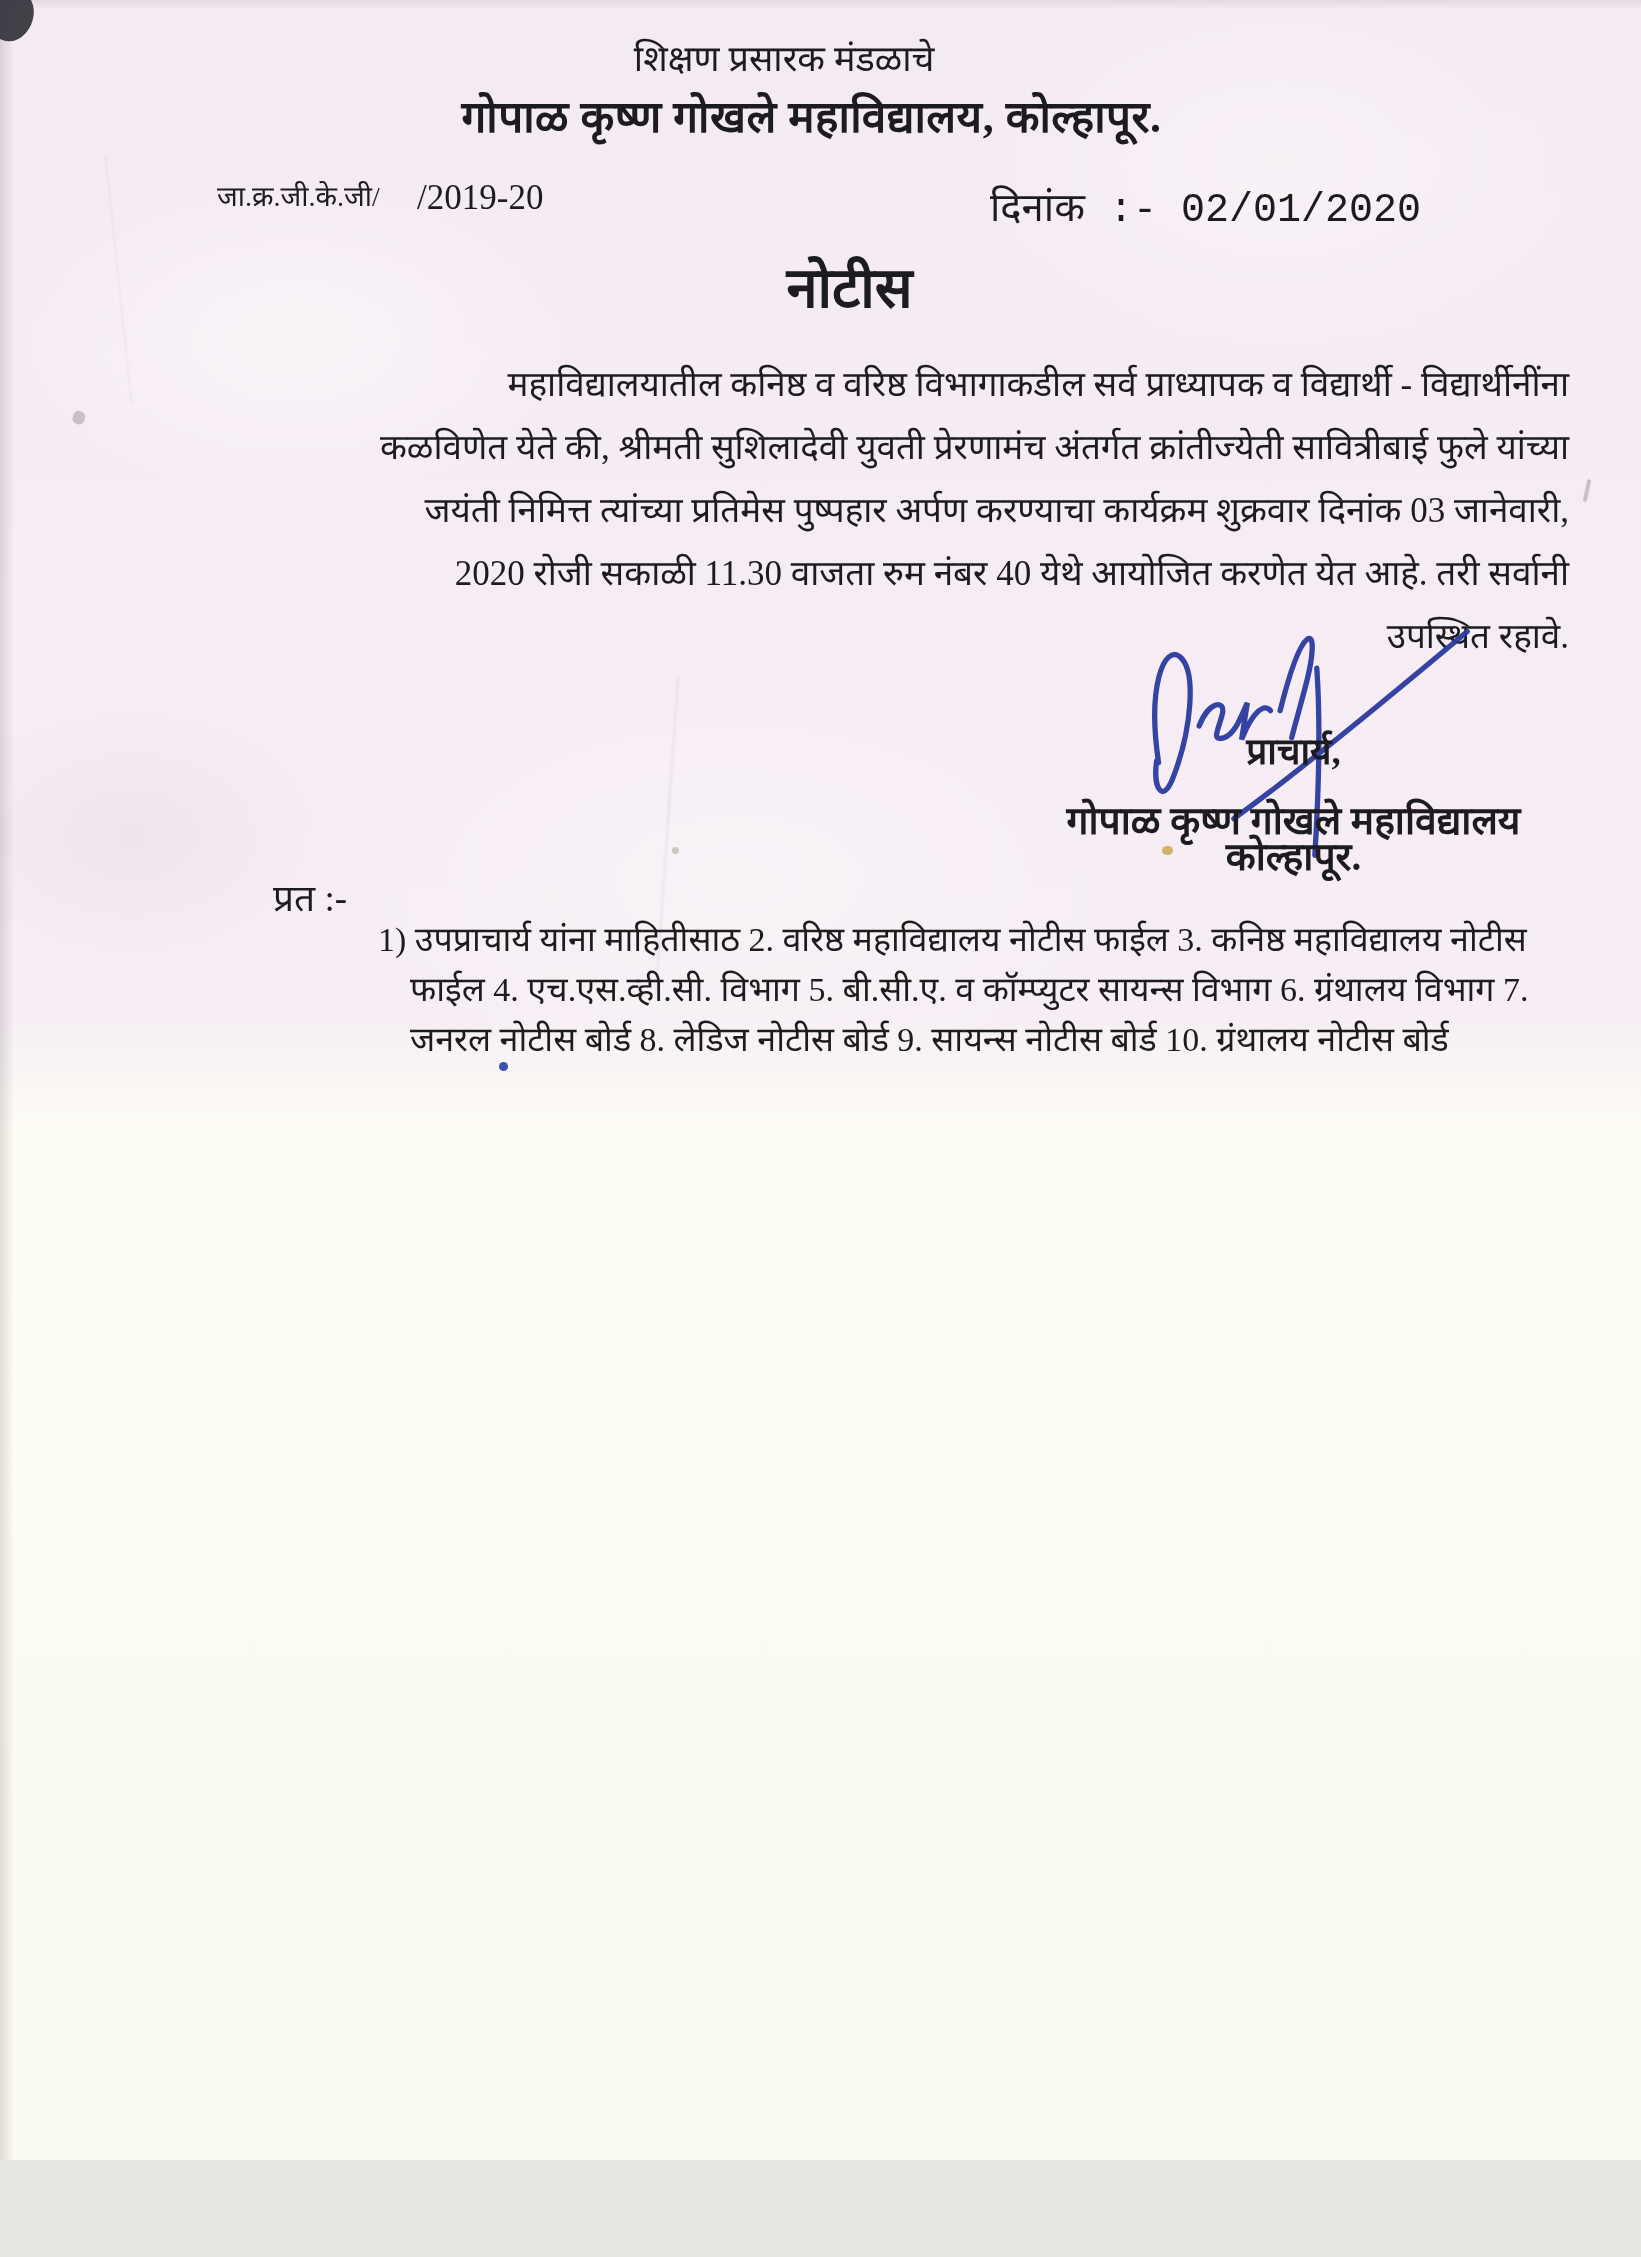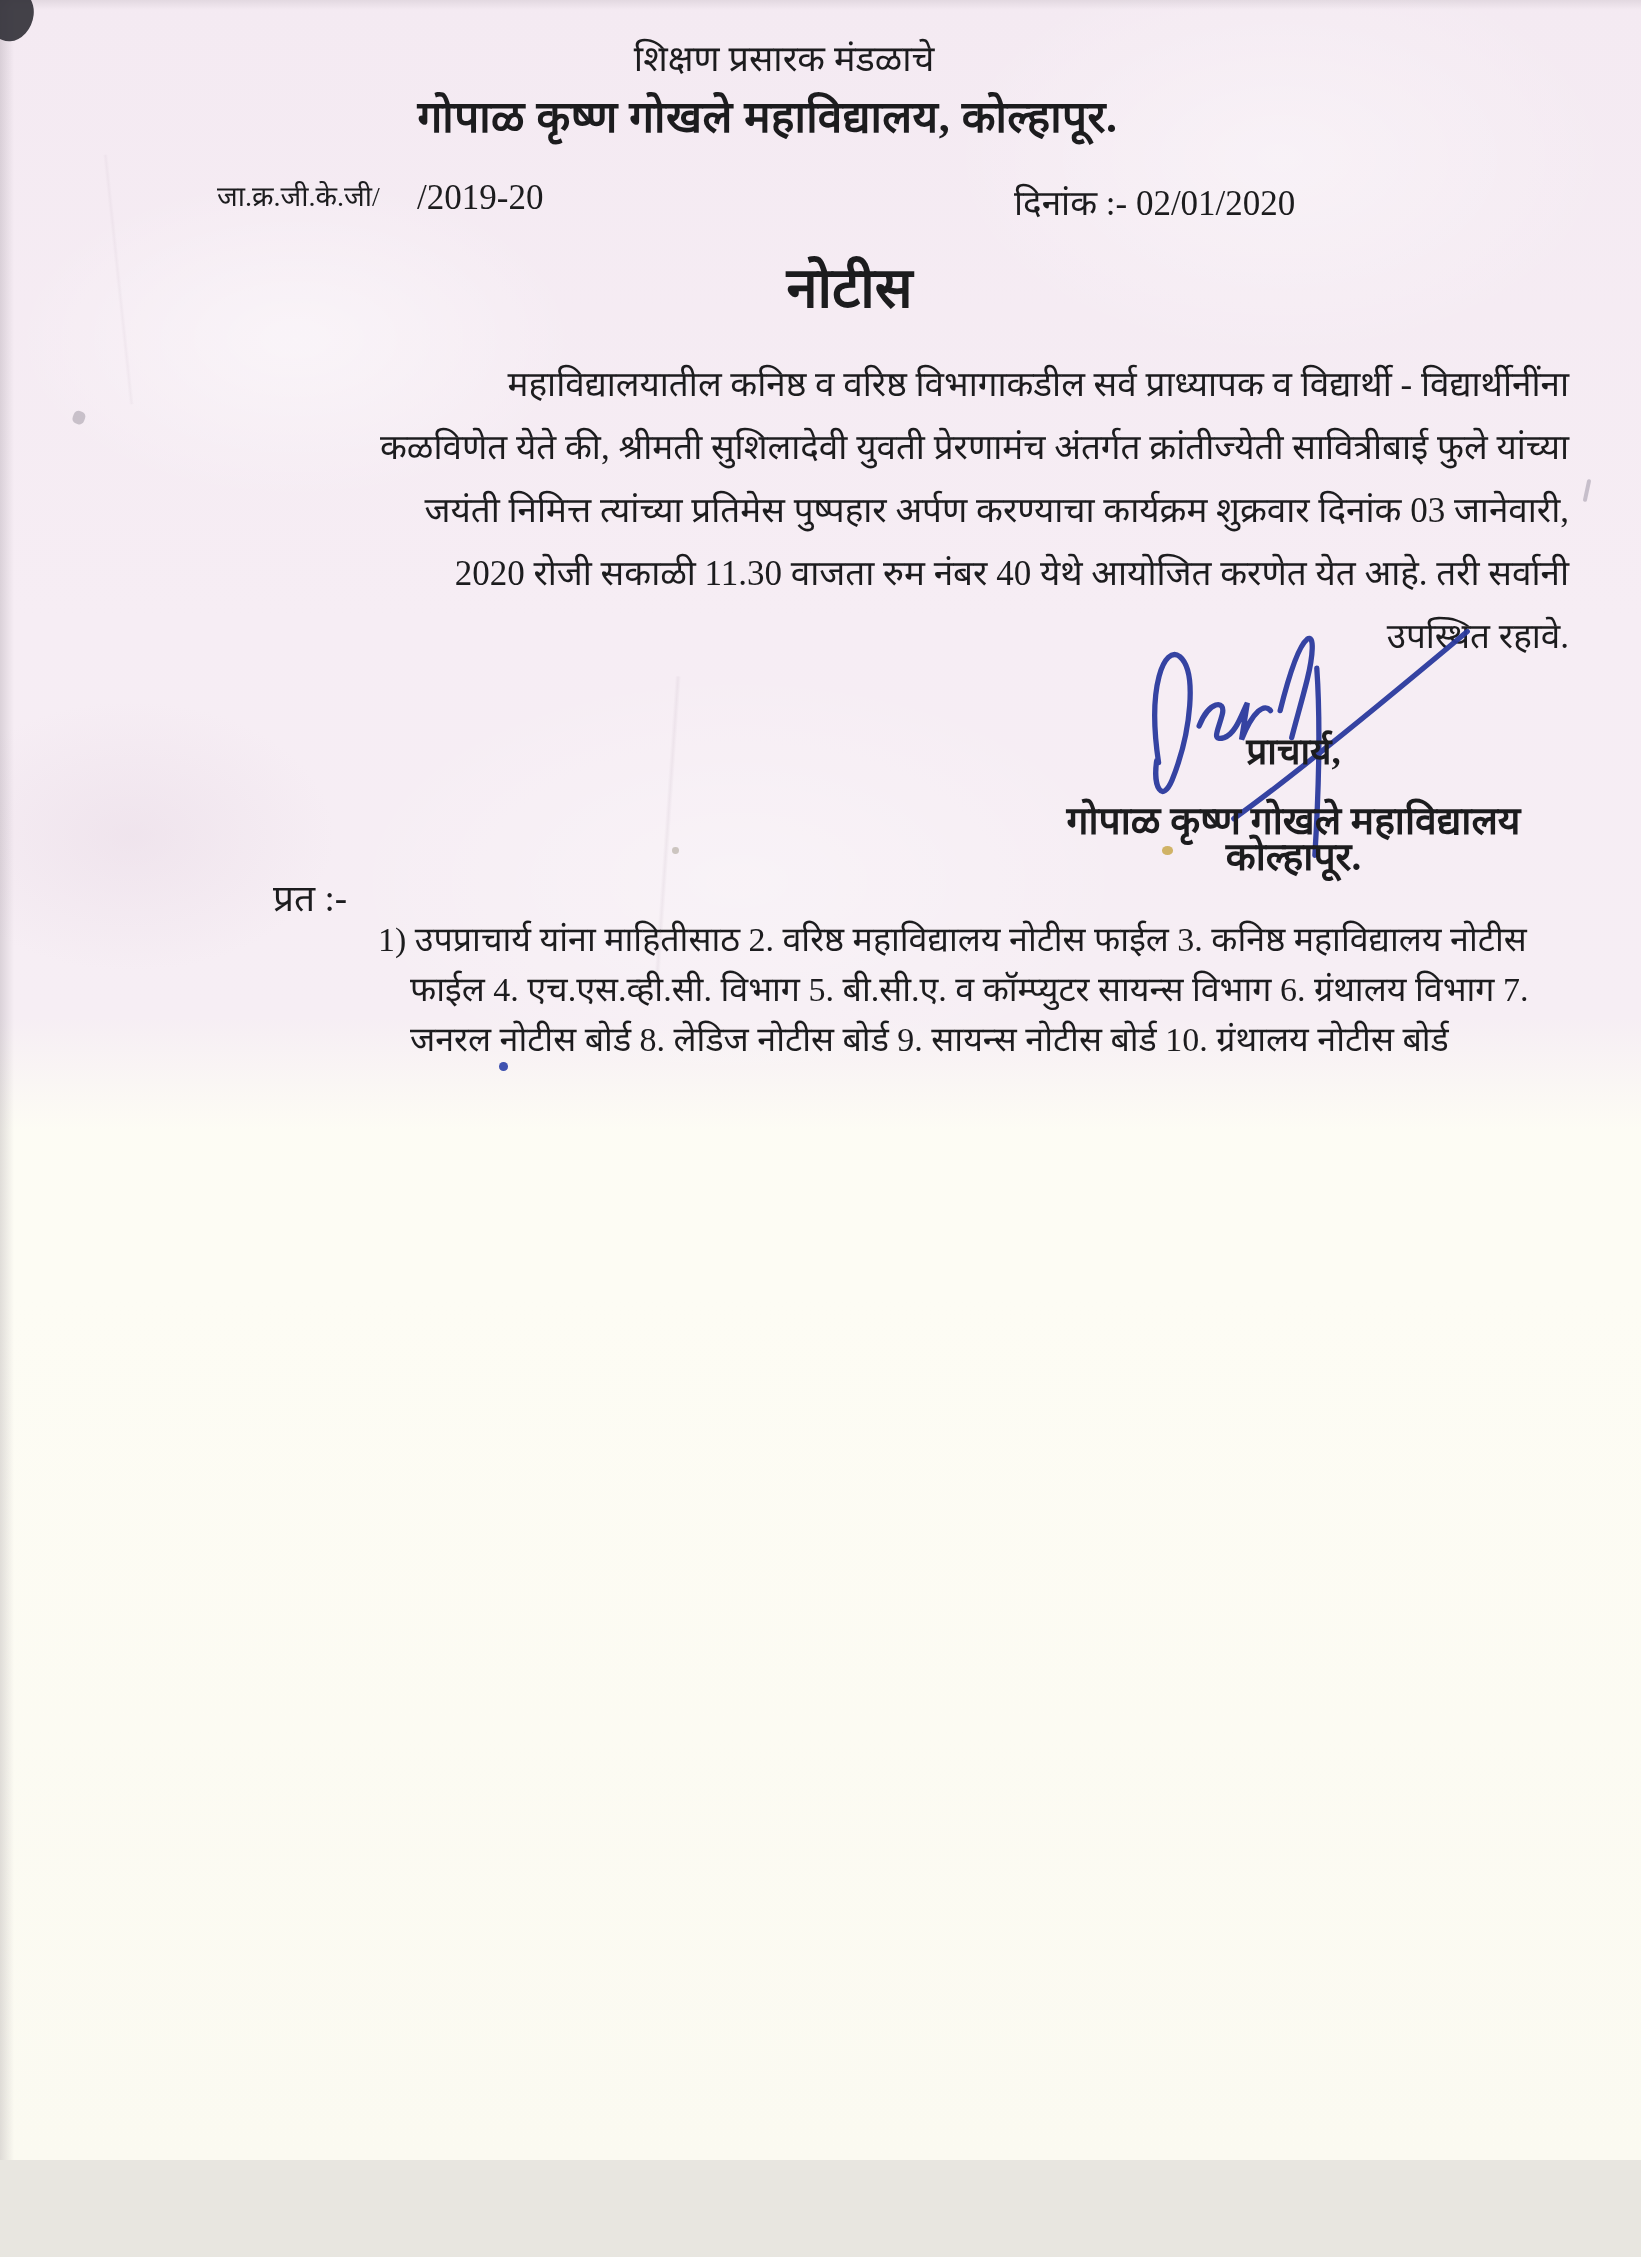--- a/index.html
+++ b/index.html
@@ -27,24 +27,24 @@
   .crease.c2{left:116px;top:154px;width:4.8px;height:251px;transform:rotate(-6deg);opacity:.35;}
   .edge-left{position:absolute;left:0;top:0;width:13.5px;height:2257px;background:linear-gradient(90deg,rgba(120,110,120,0.22),rgba(120,110,120,0));}
   .edge-top{position:absolute;left:0;top:0;width:1641px;height:9.7px;background:linear-gradient(180deg,rgba(120,110,120,0.14),rgba(120,110,120,0));}
   .corner-mark{
     position:absolute;left:-7.7px;top:-9.7px;width:41px;height:52px;
     background:#33323a;border-radius:42% 58% 55% 45%;
     transform:rotate(24deg);opacity:.92;
   }
   .txt{position:absolute;white-space:nowrap;}
   .org-line{top:33px;left:11.6px;width:1545px;text-align:center;font-size:36px;}
-  .college-line{top:85px;left:0px;width:1535px;text-align:center;font-size:44px;font-weight:bold;letter-spacing:0.5px;}
+  .college-line{top:85px;left:0px;width:1535px;text-align:center;font-size:44px;font-weight:bold;letter-spacing:0.5px;padding-left:44px;}
   .ref-prefix{top:176px;left:217px;font-size:28px;}
   .ref-year{top:178px;left:417px;font-size:35px;}
-  .date-line{top:178px;left:1014px;font-size:35px;}
+  .date-line{top:178px;left:990px;font-size:40px;font-family:Liberation Mono, monospace;}
   .notice-title{top:247px;left:560px;width:579px;text-align:center;font-size:56px;font-weight:bold;}
   .body-par{position:absolute;top:353px;left:217px;width:1352px;font-size:35px;line-height:63px;text-align:right;}
   .body-line{white-space:nowrap;}
   .body-line.first{padding-left:160px;}
   .sig-svg{position:absolute;left:1118px;top:618px;width:359px;height:246px;}
   .sig-designation{top:724px;left:1004px;width:579px;text-align:center;font-size:37px;font-weight:bold;}
   .sig-college{top:792px;left:1004px;width:579px;text-align:center;font-size:39px;font-weight:bold;}
   .sig-city{top:828px;left:1004px;width:579px;text-align:center;font-size:39px;font-weight:bold;}
   .copies-label{top:871px;left:273px;font-size:37px;}
   .copies-list{position:absolute;top:915px;left:378px;font-size:34px;line-height:50px;}

